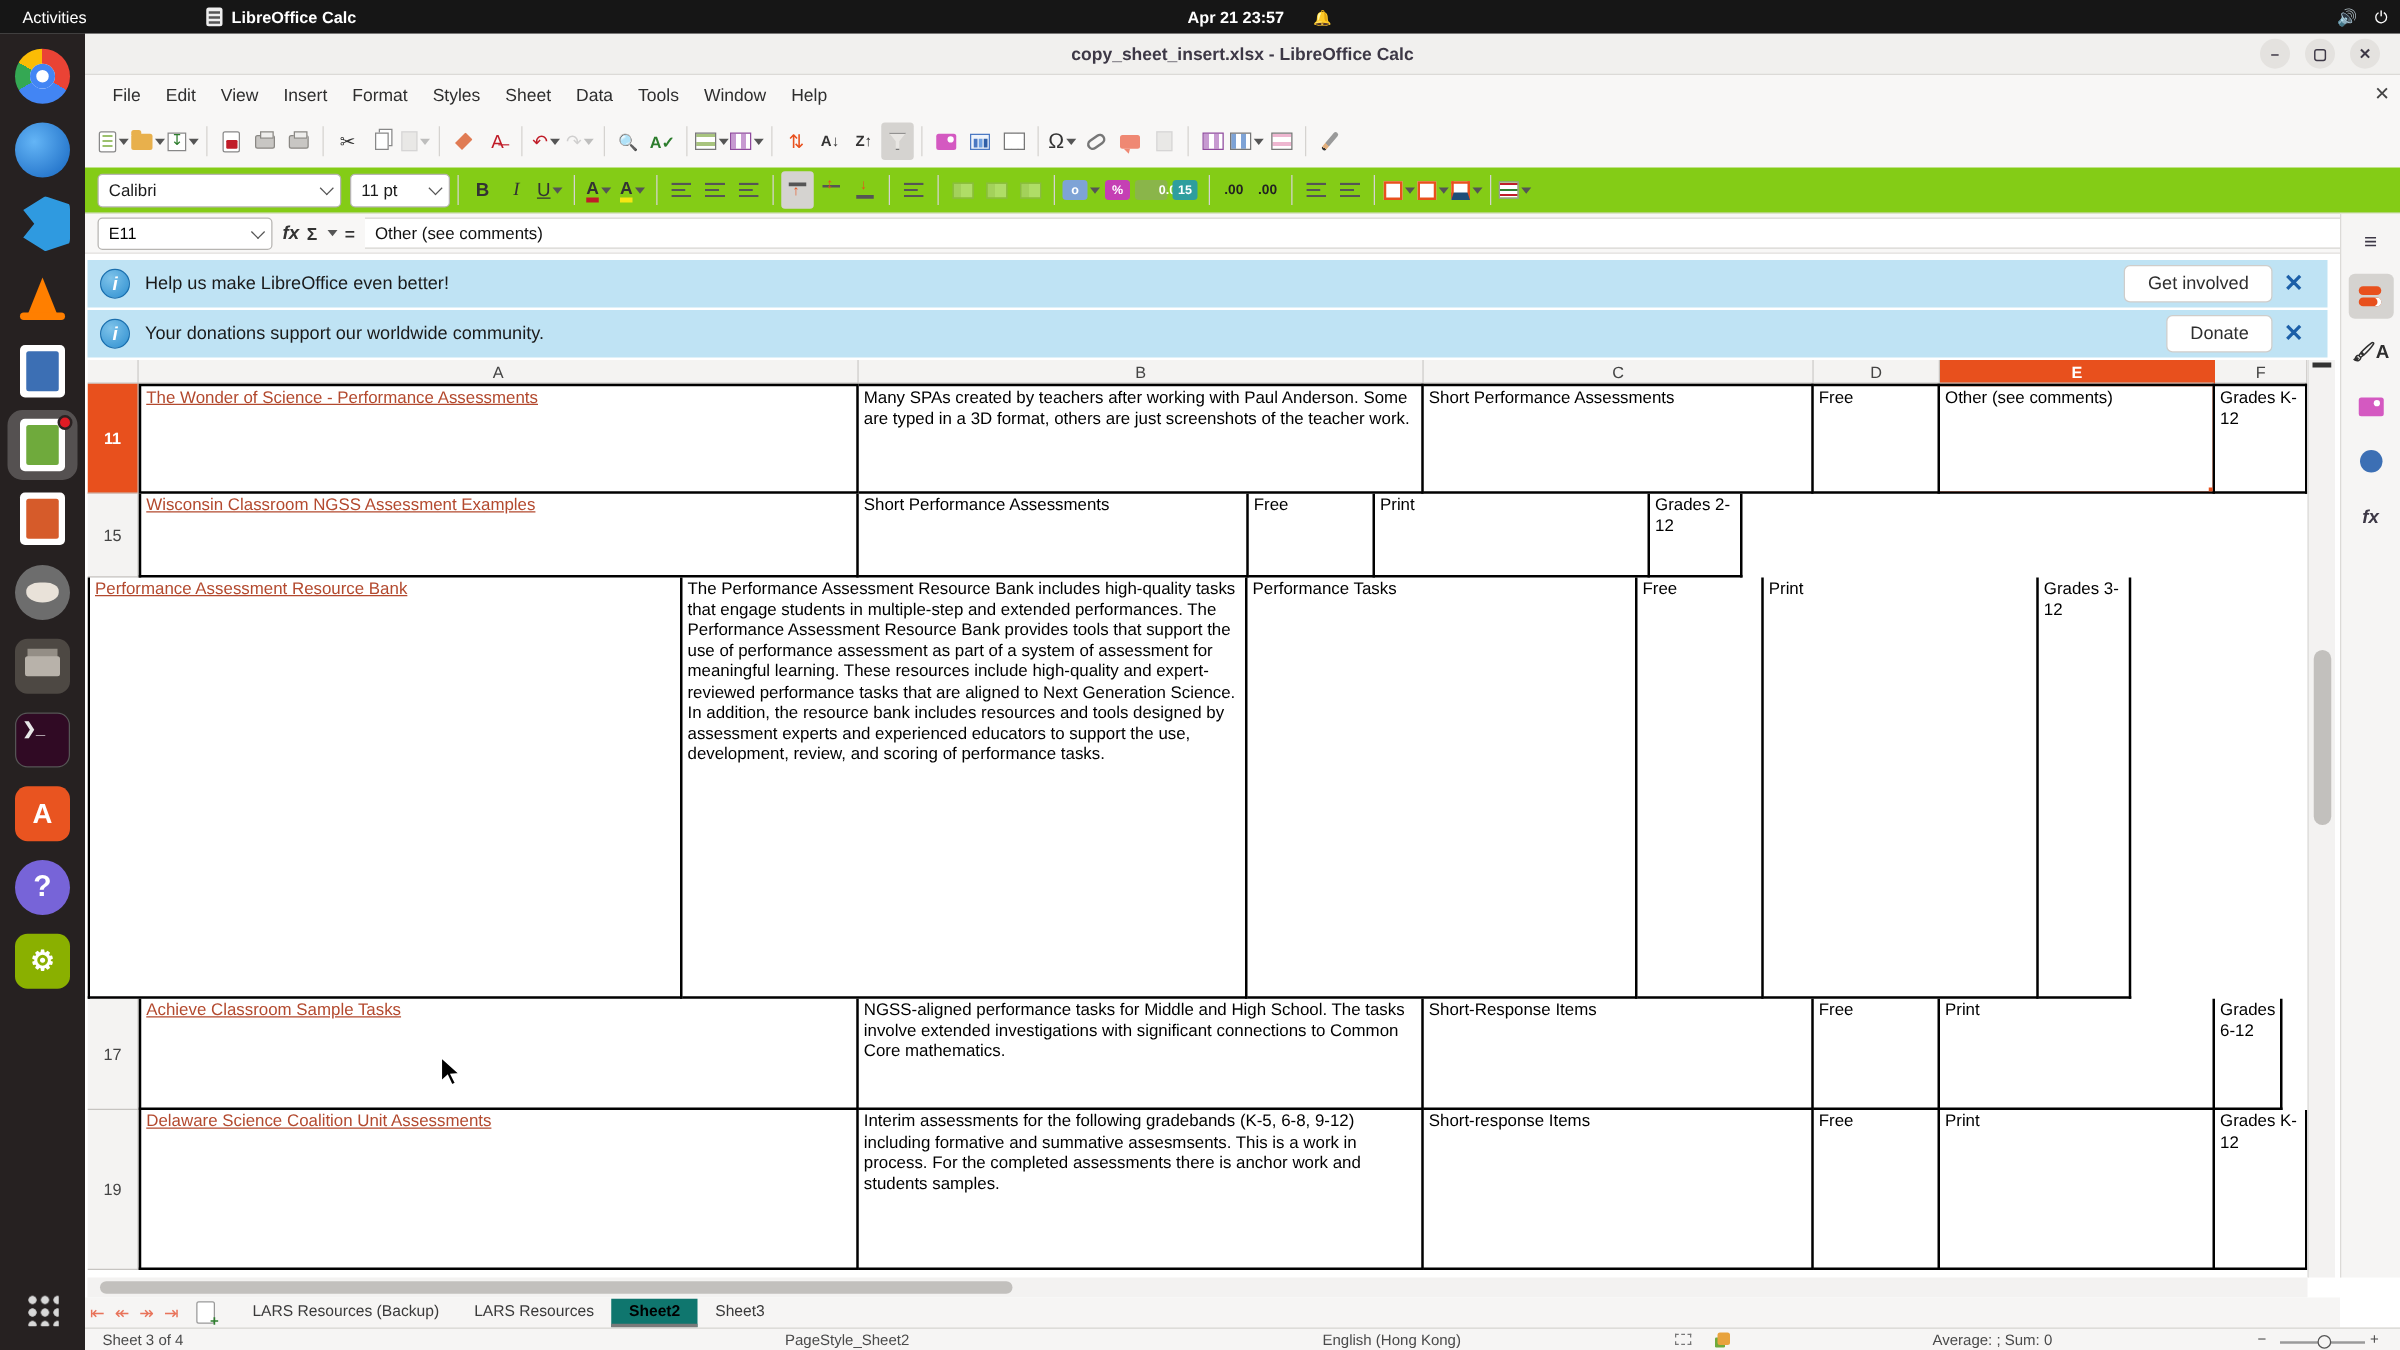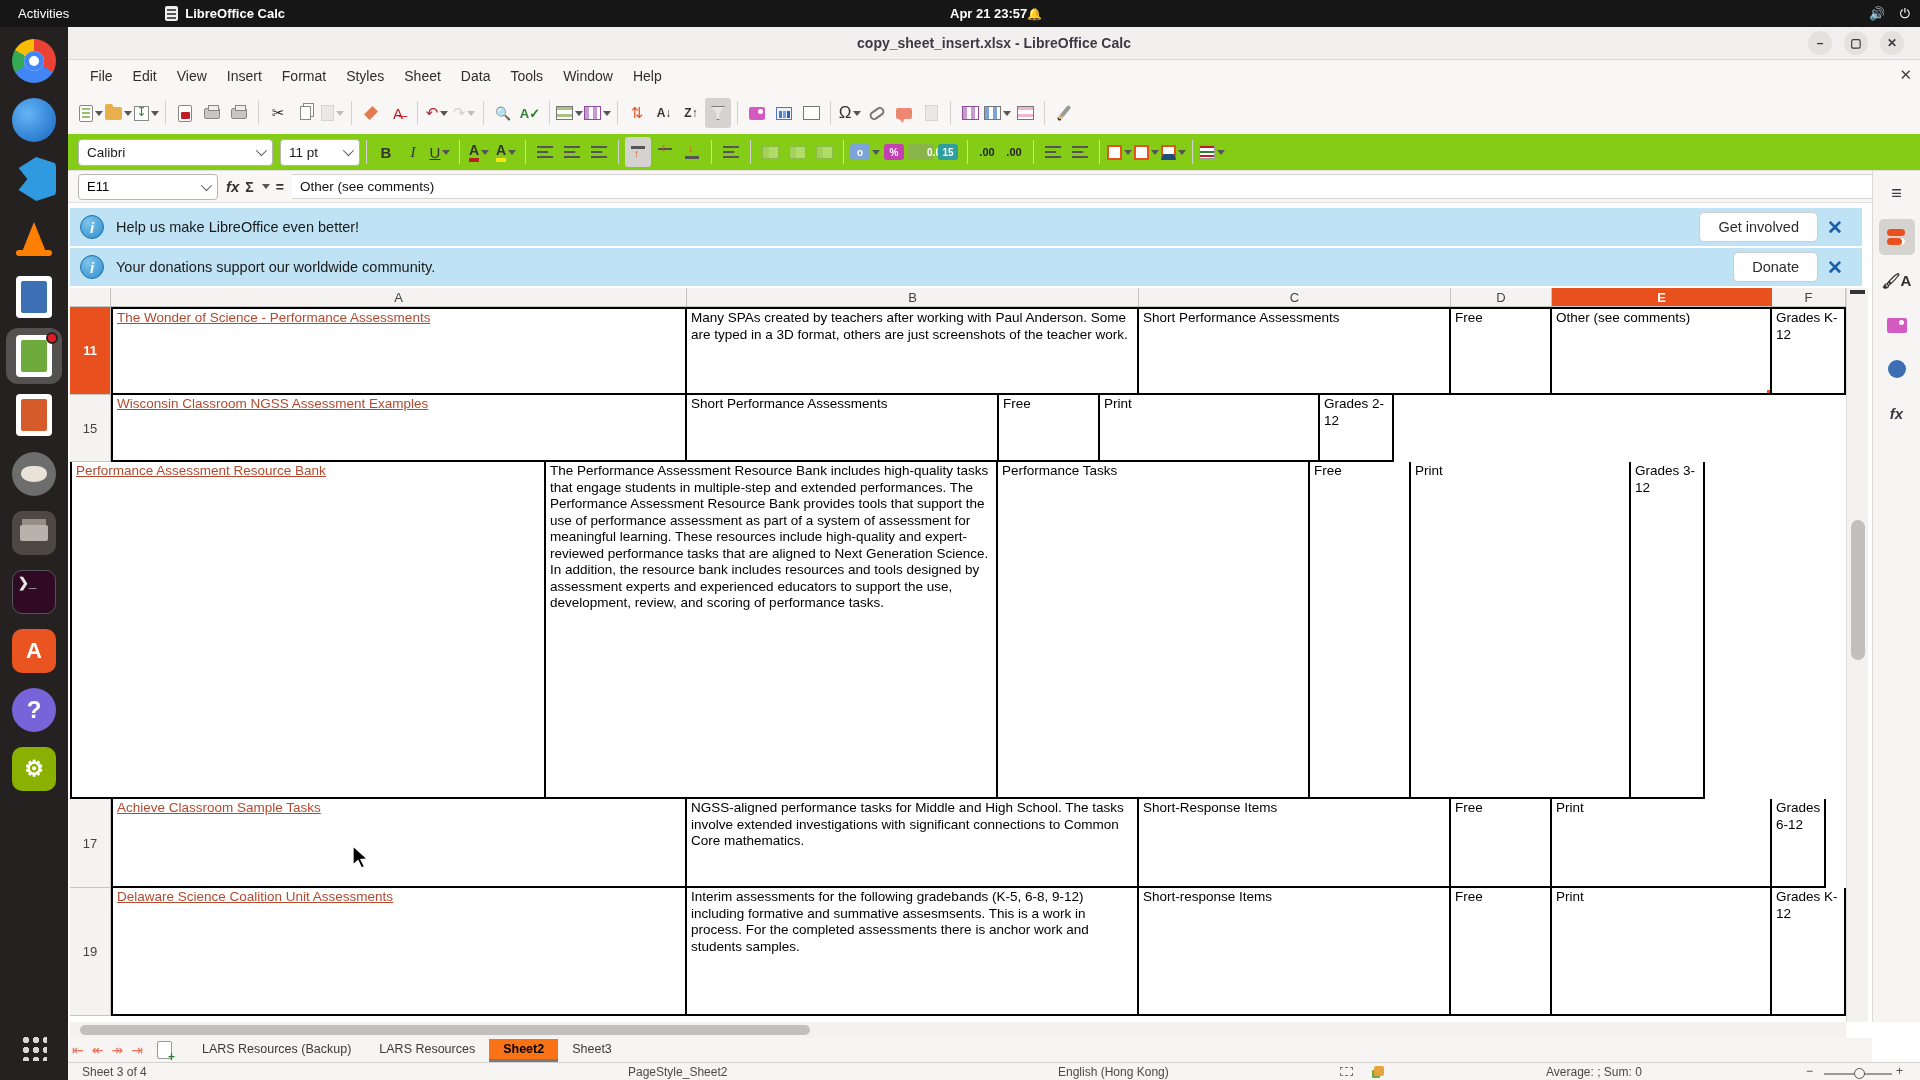--- a/index.html
+++ b/index.html
@@ -4,21 +4,21 @@
 <style>
   * { box-sizing: border-box; margin: 0; padding: 0; }
   html,body { width:1920px; height:1080px; overflow:hidden; font-family:"Liberation Sans",sans-serif; background:#fff; }
 
   
   #system-bar { position:absolute; left:0; top:0; width:1920px; height:27px; background:#161616; color:#fff; display:flex; align-items:center; font-size:13px; }
   #activities { padding:0 18px; }
   #sys-app { display:flex; align-items:center; gap:7px; margin-left:78px; font-weight:bold;}
   .sys-doc-icon { width:13px; height:15px; background:#eee; border-radius:2px; position:relative; }
   .sys-doc-icon::after{content:""; position:absolute; left:2px; top:3px; width:9px; height:2px; background:#555; box-shadow:0 4px 0 #555, 0 8px 0 #555;}
-  #sys-clock { position:absolute; left:950px; top:0; height:27px; display:flex; align-items:center; gap:0; font-weight:bold;}
+  #sys-clock { position:absolute; left:950px; top:0; height:27px; display:flex; align-items:center; gap:23px; font-weight:bold;}
   .bell-icon { font-size:12px; }
   #sys-status { position:absolute; right:10px; top:0; height:27px; display:flex; align-items:center; gap:14px; font-size:13px;}
 
   
   #dock { position:absolute; left:0; top:27px; width:68px; height:1053px; background:rgba(20,14,14,0.92); display:flex; flex-direction:column; align-items:center; padding-top:6px; }
   .dock-item { width:56px; height:56px; display:flex; align-items:center; justify-content:center; border-radius:12px; position:relative; margin-bottom:3px; flex:0 0 auto;}
   .dock-item.active { background:rgba(255,255,255,0.22); }
   .di { width:44px; height:44px; border-radius:10px; display:flex; align-items:center; justify-content:center; color:#fff; font-weight:bold; font-size:20px; }
   .chrome { background:conic-gradient(#ea4335 0 120deg,#4285f4 120deg 240deg,#34a853 240deg 300deg,#fbbc05 300deg 360deg); border-radius:50%; position:relative;}
   .chrome::after{content:""; position:absolute; left:12px; top:12px; width:20px; height:20px; border-radius:50%; background:#fff; box-shadow:inset 0 0 0 5px #4285f4;}
@@ -164,21 +164,21 @@
   .gallery-ic::after { content:""; position:absolute; right:3px; top:2px; width:5px; height:5px; border-radius:50%; background:#fff; }
   .nav-ic { width:18px; height:18px; border-radius:50%; background:#3c6fb4; }
   .fx-ic { font-style:italic; font-weight:bold; font-size:15px; }
 
   
   #tab-bar { position:absolute; left:68px; top:1038px; width:1804px; height:24px; background:#f6f5f4; display:flex; align-items:center; font-size:12.5px; color:#333; }
   .tab-nav { color:#e8735a; font-size:14px; margin:0 4px; }
   .addsheet { width:15px; height:18px; background:#fff; border:1px solid #999; border-radius:2px; margin:0 10px; position:relative; }
   .addsheet::after { content:"+"; position:absolute; right:-4px; bottom:-6px; color:#2d7d2d; font-weight:bold; font-size:12px; }
   .sheet-tab { padding:3px 14px; color:#3a3a3a; }
-  .sheet-tab.active { font-weight:bold; color:#000; background:#f97316; border-bottom:3px solid #7a7a7a; }
+  .sheet-tab.active { font-weight:bold; color:#000; background:#0f766e; border-bottom:3px solid #7a7a7a; }
 
   
   #status-bar { position:absolute; left:68px; top:1062px; width:1852px; height:18px; background:#f6f5f4; border-top:1px solid #d5d3d0; font-size:12px; color:#4a4a4a; }
   #status-bar .sb-item { position:absolute; top:2px; }
   .selmode-ic { display:inline-block; width:13px; height:9px; border:1px solid #777; border-style:dashed; }
   .modified-ic { display:inline-block; width:10px; height:10px; background:#e8a33d; border-radius:2px; box-shadow:-3px 3px 0 -1px #6faa3c; }
   #zoom-track { position:absolute; left:1756px; top:10px; width:68px; height:2px; background:#9a9a9a; }
   #zoom-thumb { position:absolute; left:1786px; top:5px; width:11px; height:11px; border-radius:50%; background:#f6f5f4; border:1.5px solid #555; }
 
   

